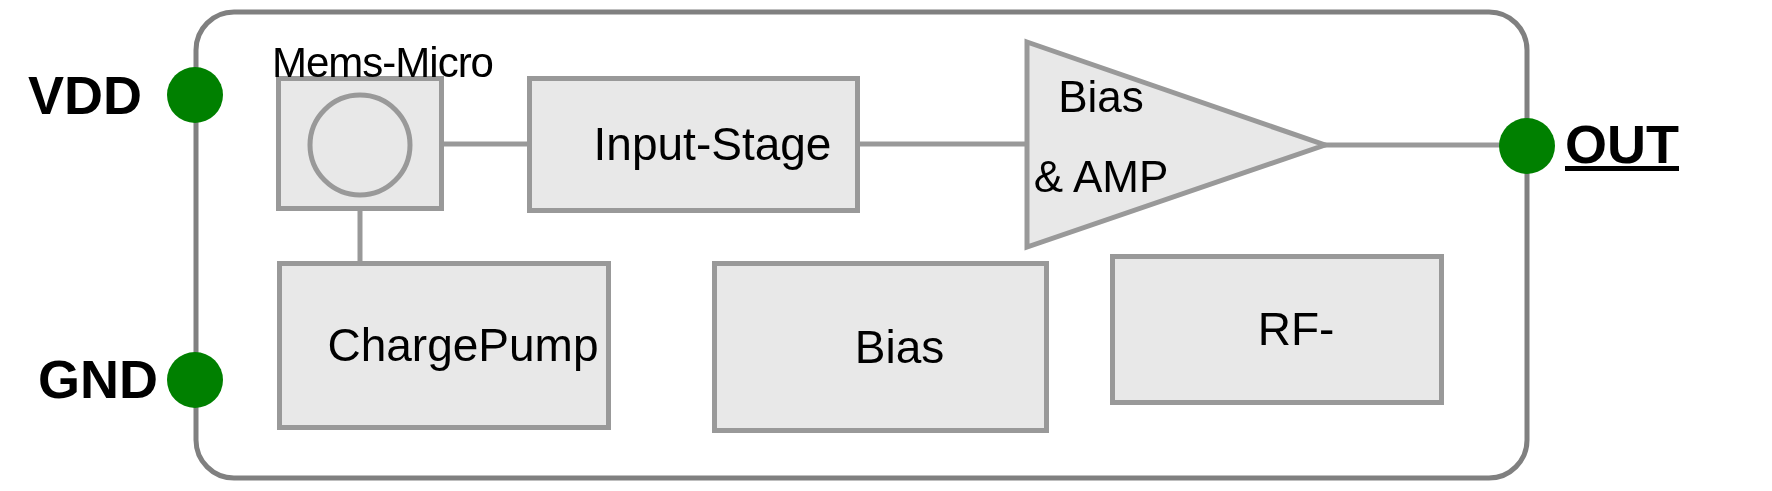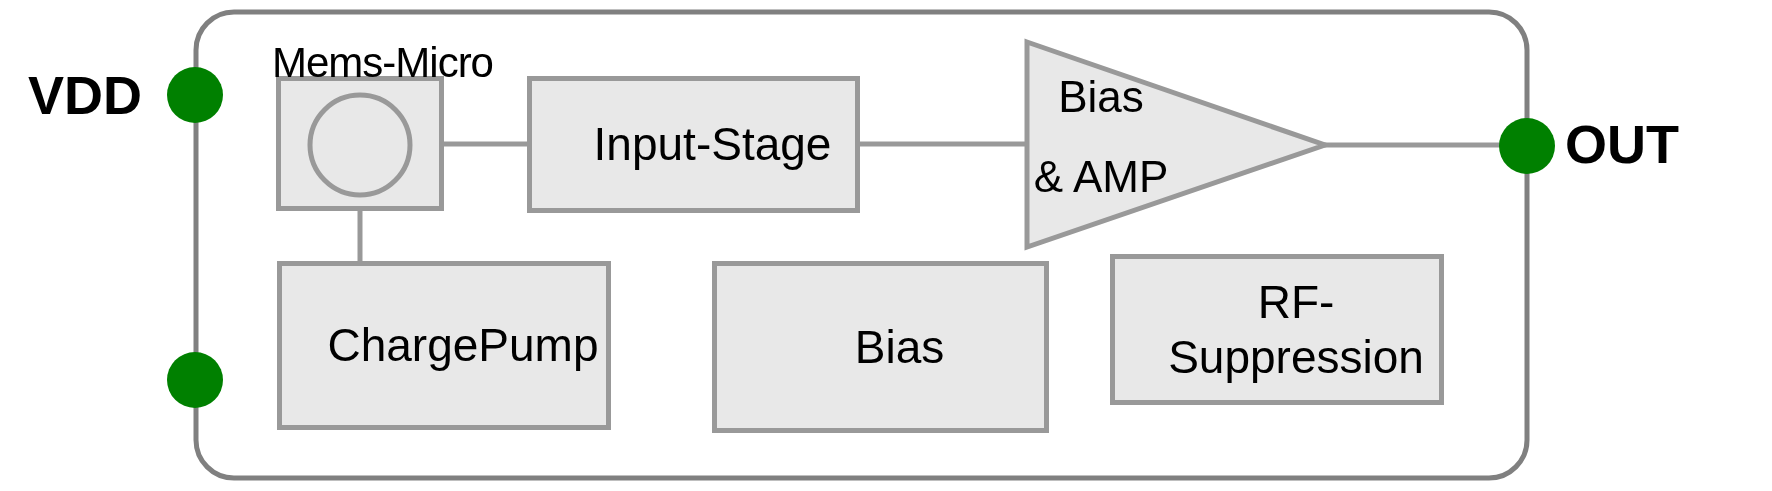--- a/index.html
+++ b/index.html
@@ -54,21 +54,21 @@
   .pin-label {
     position: absolute;
     z-index: 3;
     font-size: 54px;
     font-weight: bold;
     color: var(--text);
     white-space: nowrap;
   }
   .pin-label-vdd { left: 28px;  top: 64px;  width: 135px; text-align: left; }
   .pin-label-gnd { left: 28px;  top: 348px; width: 130px; text-align: right; }
-  .pin-label-out { left: 1565px; top: 113px; text-align: left; }
+  .pin-label-out { left: 1565px; top: 113px; text-align: left; text-decoration: underline; }
 
   .mems-title {
     position: absolute;
     left: 272px; top: 39px;
     z-index: 3;
     font-size: 42px;
     letter-spacing: -1px;
     color: var(--text);
     white-space: nowrap;
   }
@@ -99,21 +99,20 @@
     <span>ChargePump</span>
   </div>
 
   <div class="block block-bias">
     <span>Bias</span>
   </div>
 
   <div class="block block-rf">
     <span>
       <span>RF-</span><br>
-      <span>Suppression</span>
     </span>
   </div>
 
   <svg class="layer-svg" viewBox="0 0 1772 491">
 
     <rect x="196" y="12" width="1331" height="466" rx="38" ry="38" fill="none" style="stroke:var(--outline)" stroke-width="5"></rect>
 
     <line x1="443" y1="144" x2="527" y2="144" style="stroke:var(--block-border)" stroke-width="5"></line>
     <line x1="858" y1="144" x2="1027" y2="144" style="stroke:var(--block-border)" stroke-width="5"></line>
     <line x1="1323" y1="145" x2="1527" y2="145" style="stroke:var(--block-border)" stroke-width="5"></line>
@@ -122,20 +121,21 @@
     <polygon points="1027,42 1325,145 1027,247" style="fill:var(--block-fill); stroke:var(--block-border)" stroke-width="5"></polygon>
 
     <circle cx="360" cy="145" r="50" fill="none" style="stroke:var(--block-border)" stroke-width="5"></circle>
 
     <circle cx="195" cy="95" r="28" style="fill:var(--pin)"></circle>
     <circle cx="195" cy="380" r="28" style="fill:var(--pin)"></circle>
     <circle cx="1527" cy="146" r="28" style="fill:var(--pin)"></circle>
   </svg>
 
   <div class="pin-label pin-label-vdd">VDD</div>
+  <div class="pin-label pin-label-gnd">GND</div>
   <div class="pin-label pin-label-out">OUT</div>
 
   <div class="mems-title">Mems-Micro</div>
 
   <div class="amp-text">
     <span>Bias</span><br>
     <span>&amp; AMP</span>
   </div>
 
 </div>

